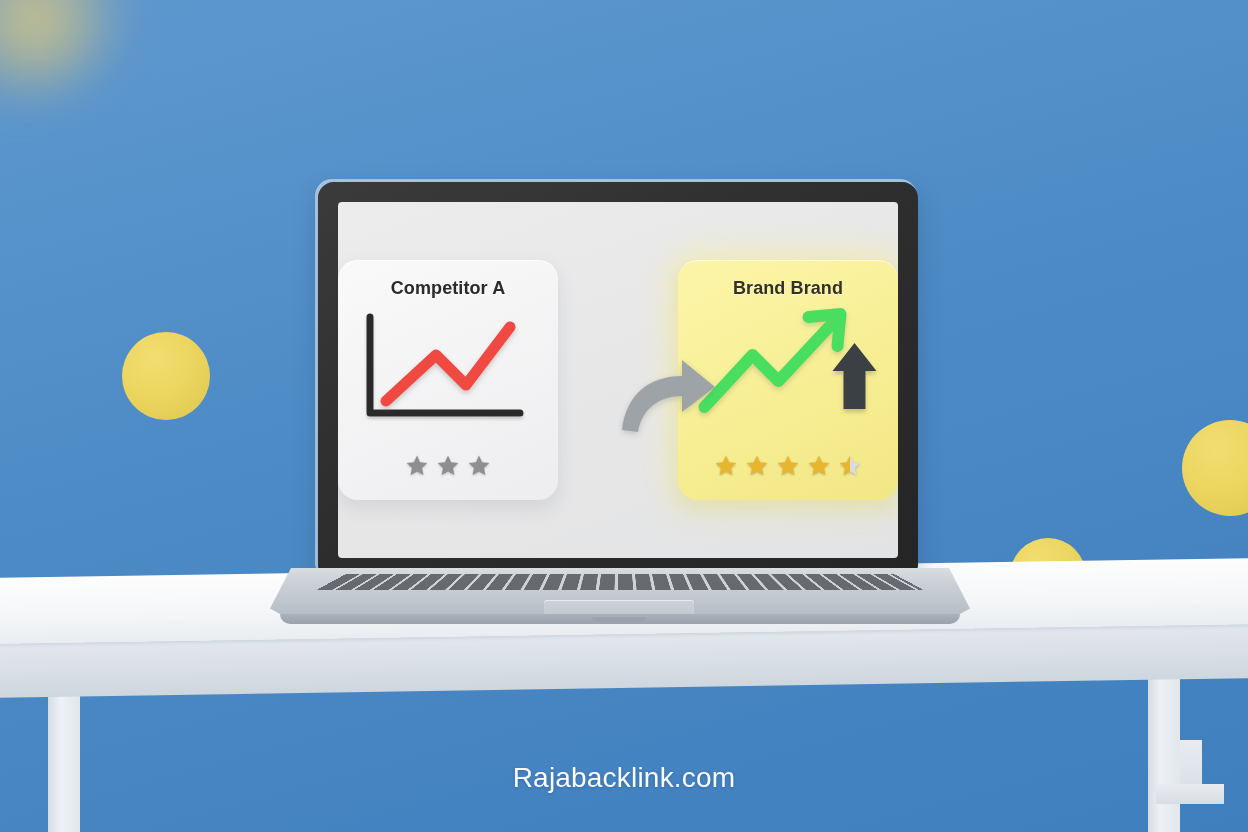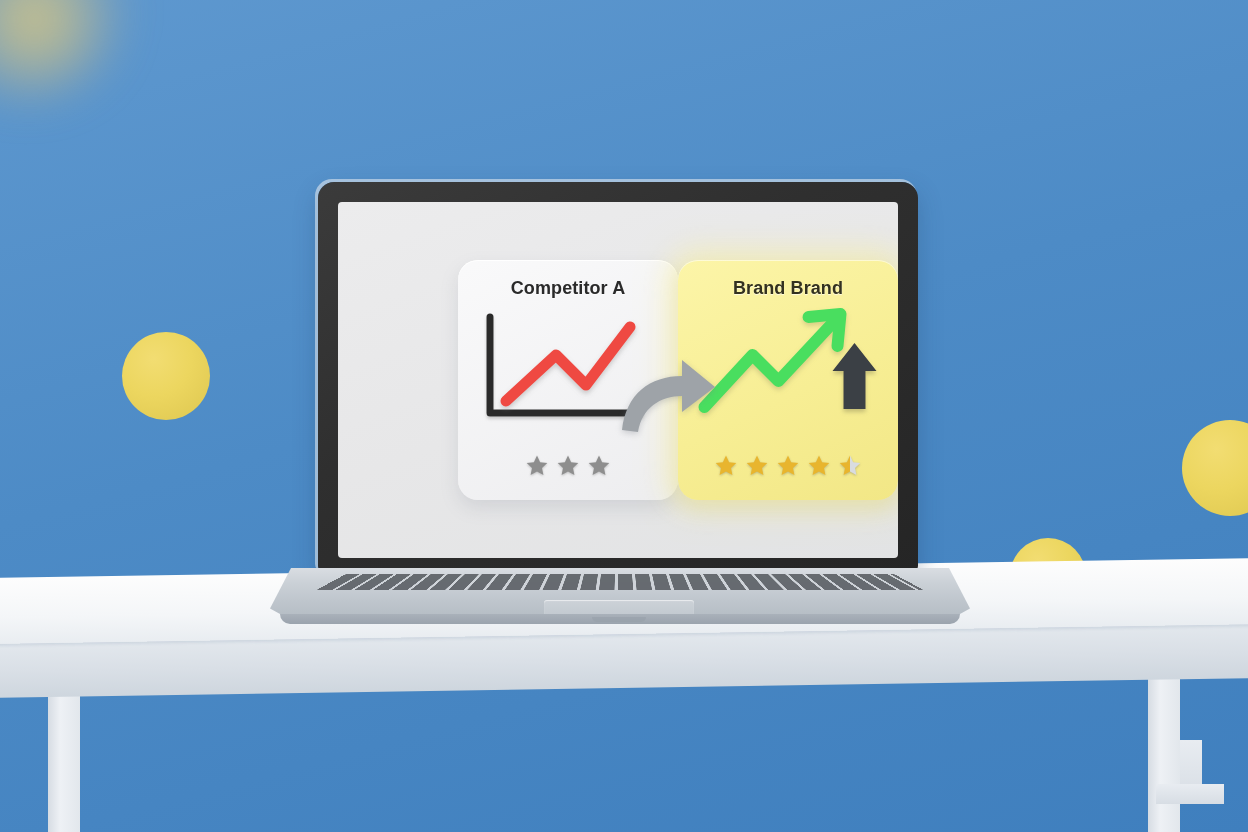--- a/index.html
+++ b/index.html
@@ -103,21 +103,21 @@
     left:20px; top:20px; right:20px; bottom:14px;
     border-radius:4px;
     background:linear-gradient(160deg,#ececed 0%,#e7e7e8 50%,#e2e3e4 100%);
     overflow:hidden;
   }
 
   .screen-inner {
     position:absolute; inset:0;
     display:flex;
     align-items:center;
-    justify-content:flex-end;
+    justify-content:space-between;
   }
 
   
   .card {
     position:relative;
     width:220px; height:240px;
     border-radius:20px;
     display:flex;
     flex-direction:column;
     align-items:center;
@@ -374,14 +374,15 @@
       <div class="base-body">
         <div class="keyboard"></div>
         <div class="trackpad"></div>
       </div>
       <div class="base-lip"></div>
       <div class="notch"></div>
     </div>
 
   </div>
 
+  <div id="footer-text">Rajabacklink.com</div>
 
 </div>
 
 </body></html>

